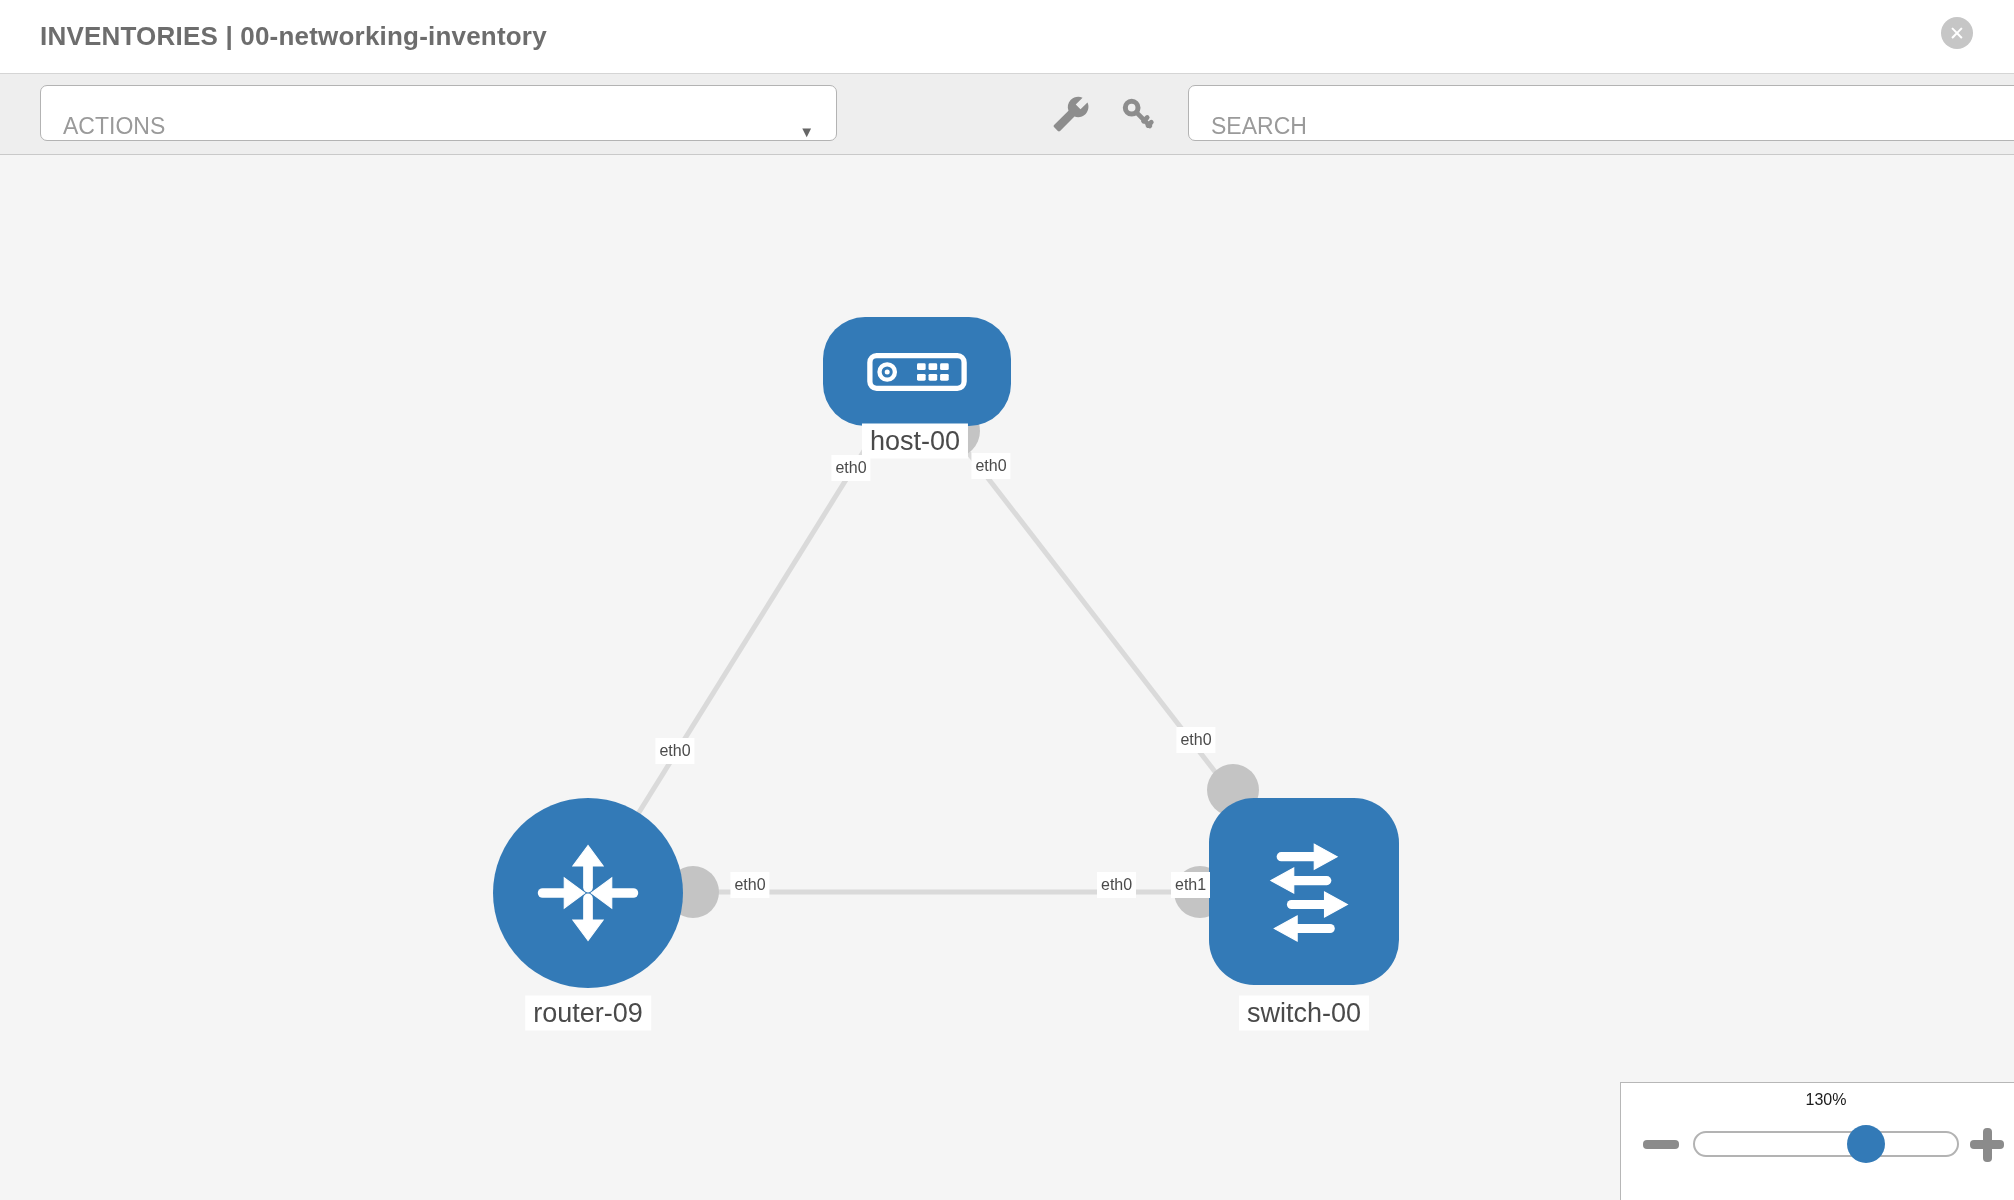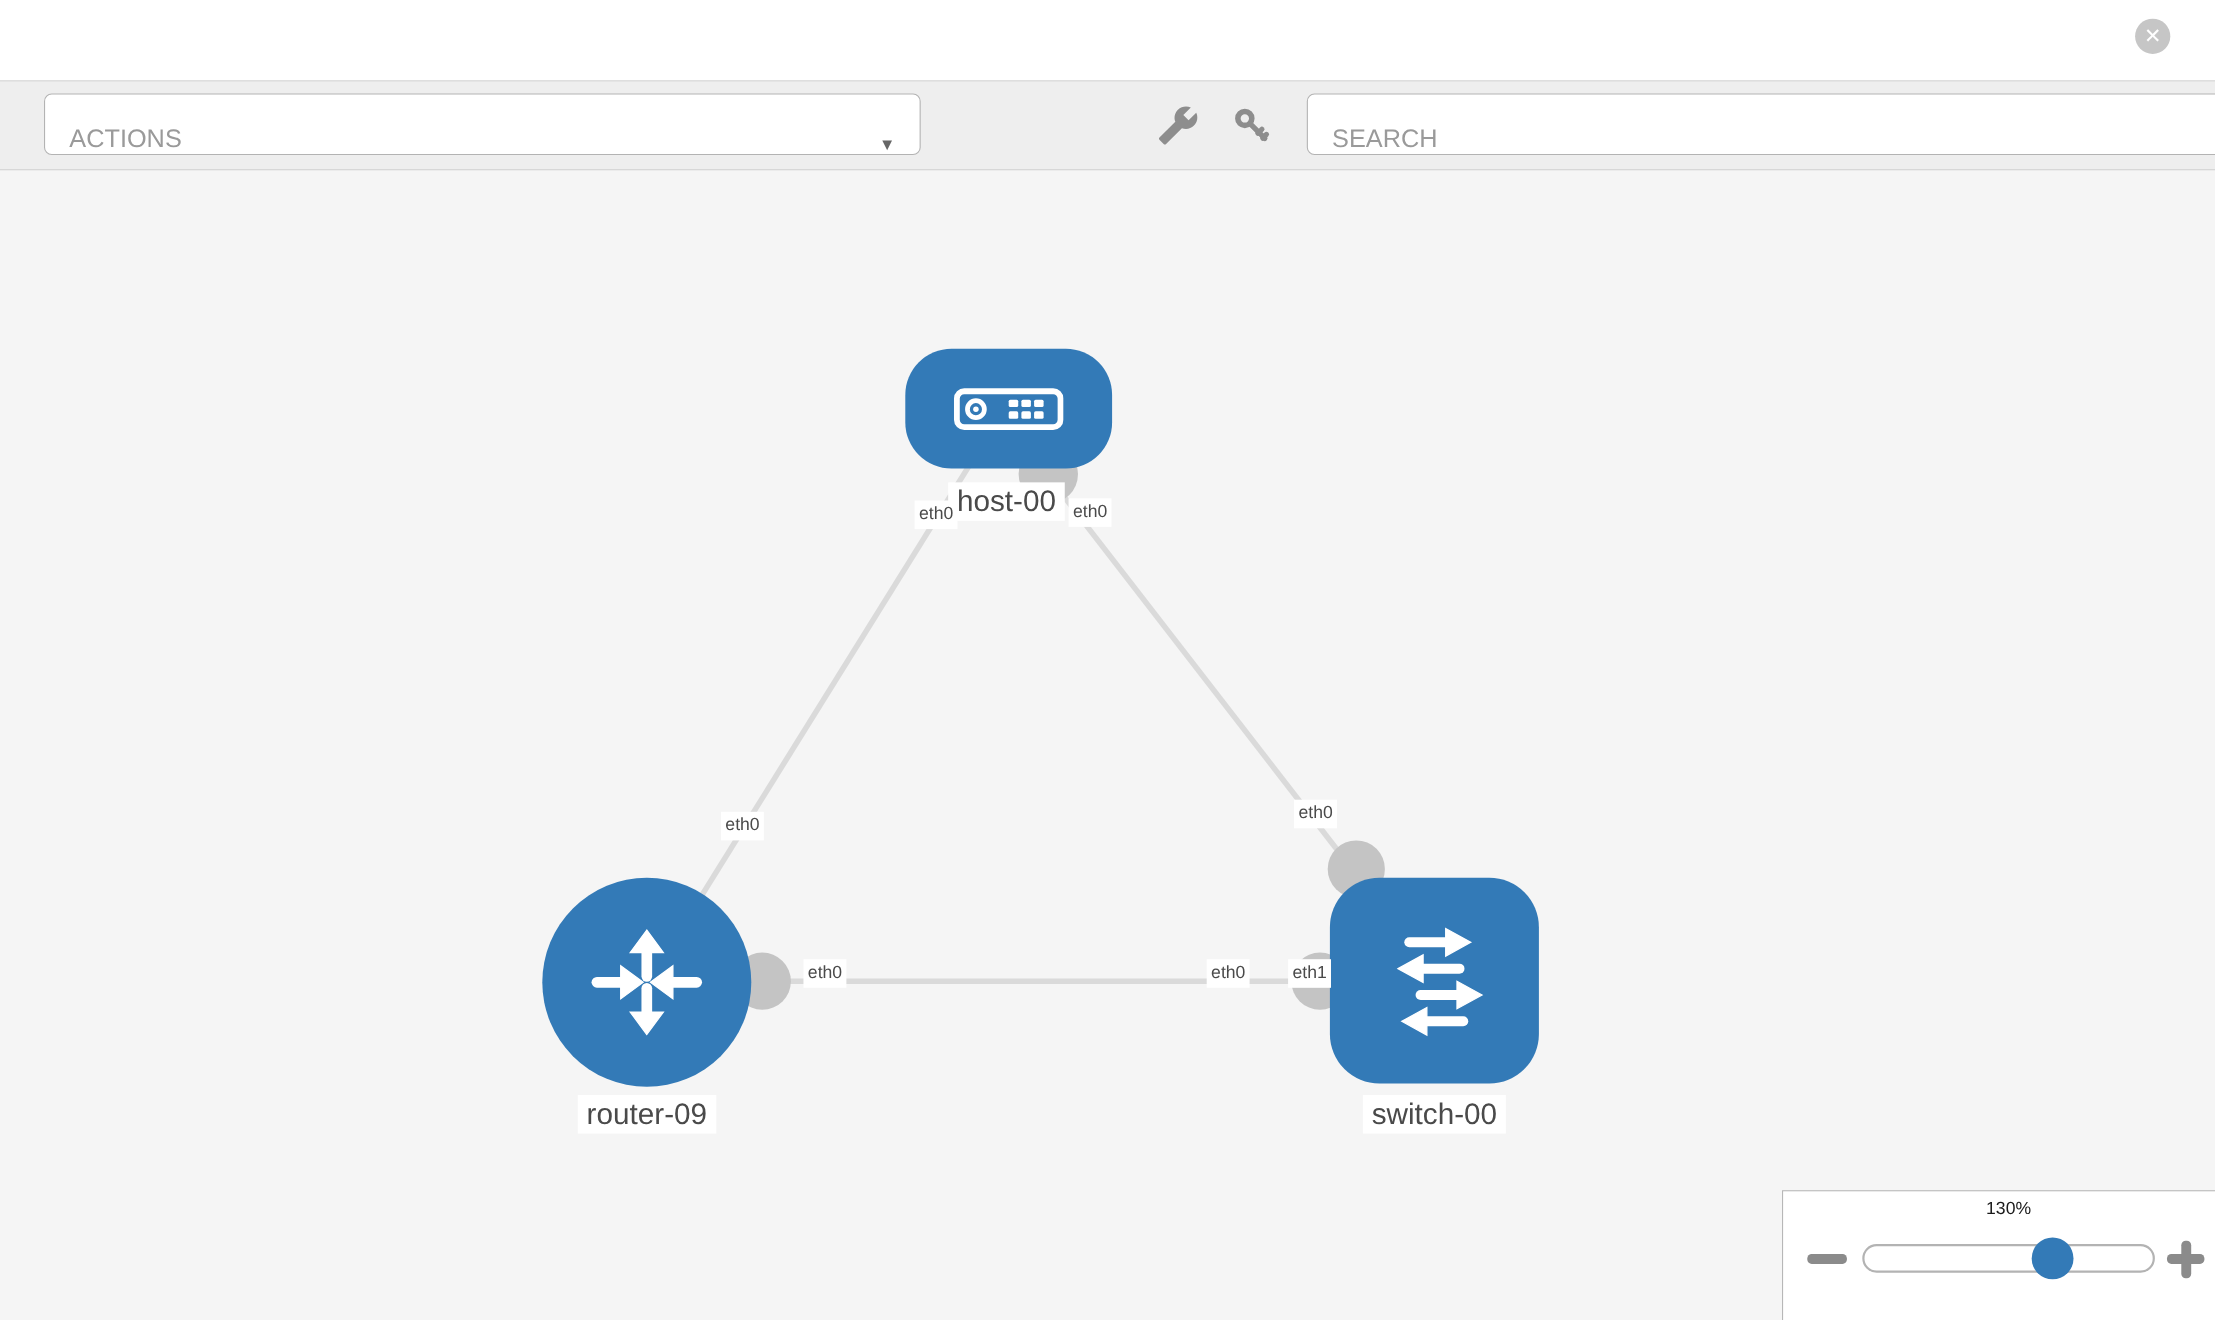--- a/index.html
+++ b/index.html
@@ -79,20 +79,21 @@
   }
   .slider-thumb{
     position:absolute;left:152px;top:-8px;width:38px;height:38px;
     border-radius:50%;background:var(--node-blue,#337ab7);cursor:grab;
   }
 </style>
 </head>
 <body>
 
 <div class="header">
+  <div class="page-title">INVENTORIES | 00-networking-inventory</div>
   <div class="close-btn">
     <span>✕</span>
   </div>
 </div>
 
 <div class="toolbar">
   <div class="select actions-select">
     <span>ACTIONS</span>
     <span class="caret">▼</span>
   </div>
@@ -167,21 +168,21 @@
         <line x1="70" y1="40" x2="38" y2="40"></line>
         <polygon points="21,40 41,29 41,51" stroke-width="1"></polygon>
         <line x1="39" y1="61" x2="71" y2="61"></line>
         <polygon points="88,61 68,50 68,72" stroke-width="1"></polygon>
         <line x1="73" y1="82" x2="41" y2="82"></line>
         <polygon points="24,82 44,71 44,93" stroke-width="1"></polygon>
       </g>
     </svg>
   </div>
 
-  <div class="node-label" style="left:915px;top:301px;">host-00</div>
+  <div class="node-label" style="left:915px;top:286px;">host-00</div>
   <div class="node-label" style="left:588px;top:858px;">router-09</div>
   <div class="node-label" style="left:1304px;top:858px;">switch-00</div>
 
   <div class="port-label" style="left:851px;top:313px;">eth0</div>
   <div class="port-label" style="left:675px;top:596px;">eth0</div>
   <div class="port-label" style="left:991px;top:311px;">eth0</div>
   <div class="port-label" style="left:1196px;top:585px;">eth0</div>
   <div class="port-label" style="left:750px;top:730px;">eth0</div>
   <div class="port-label abs" style="left:1097px;top:717px;">eth0</div>
   <div class="port-label abs" style="left:1171px;top:717px;">eth1</div>

